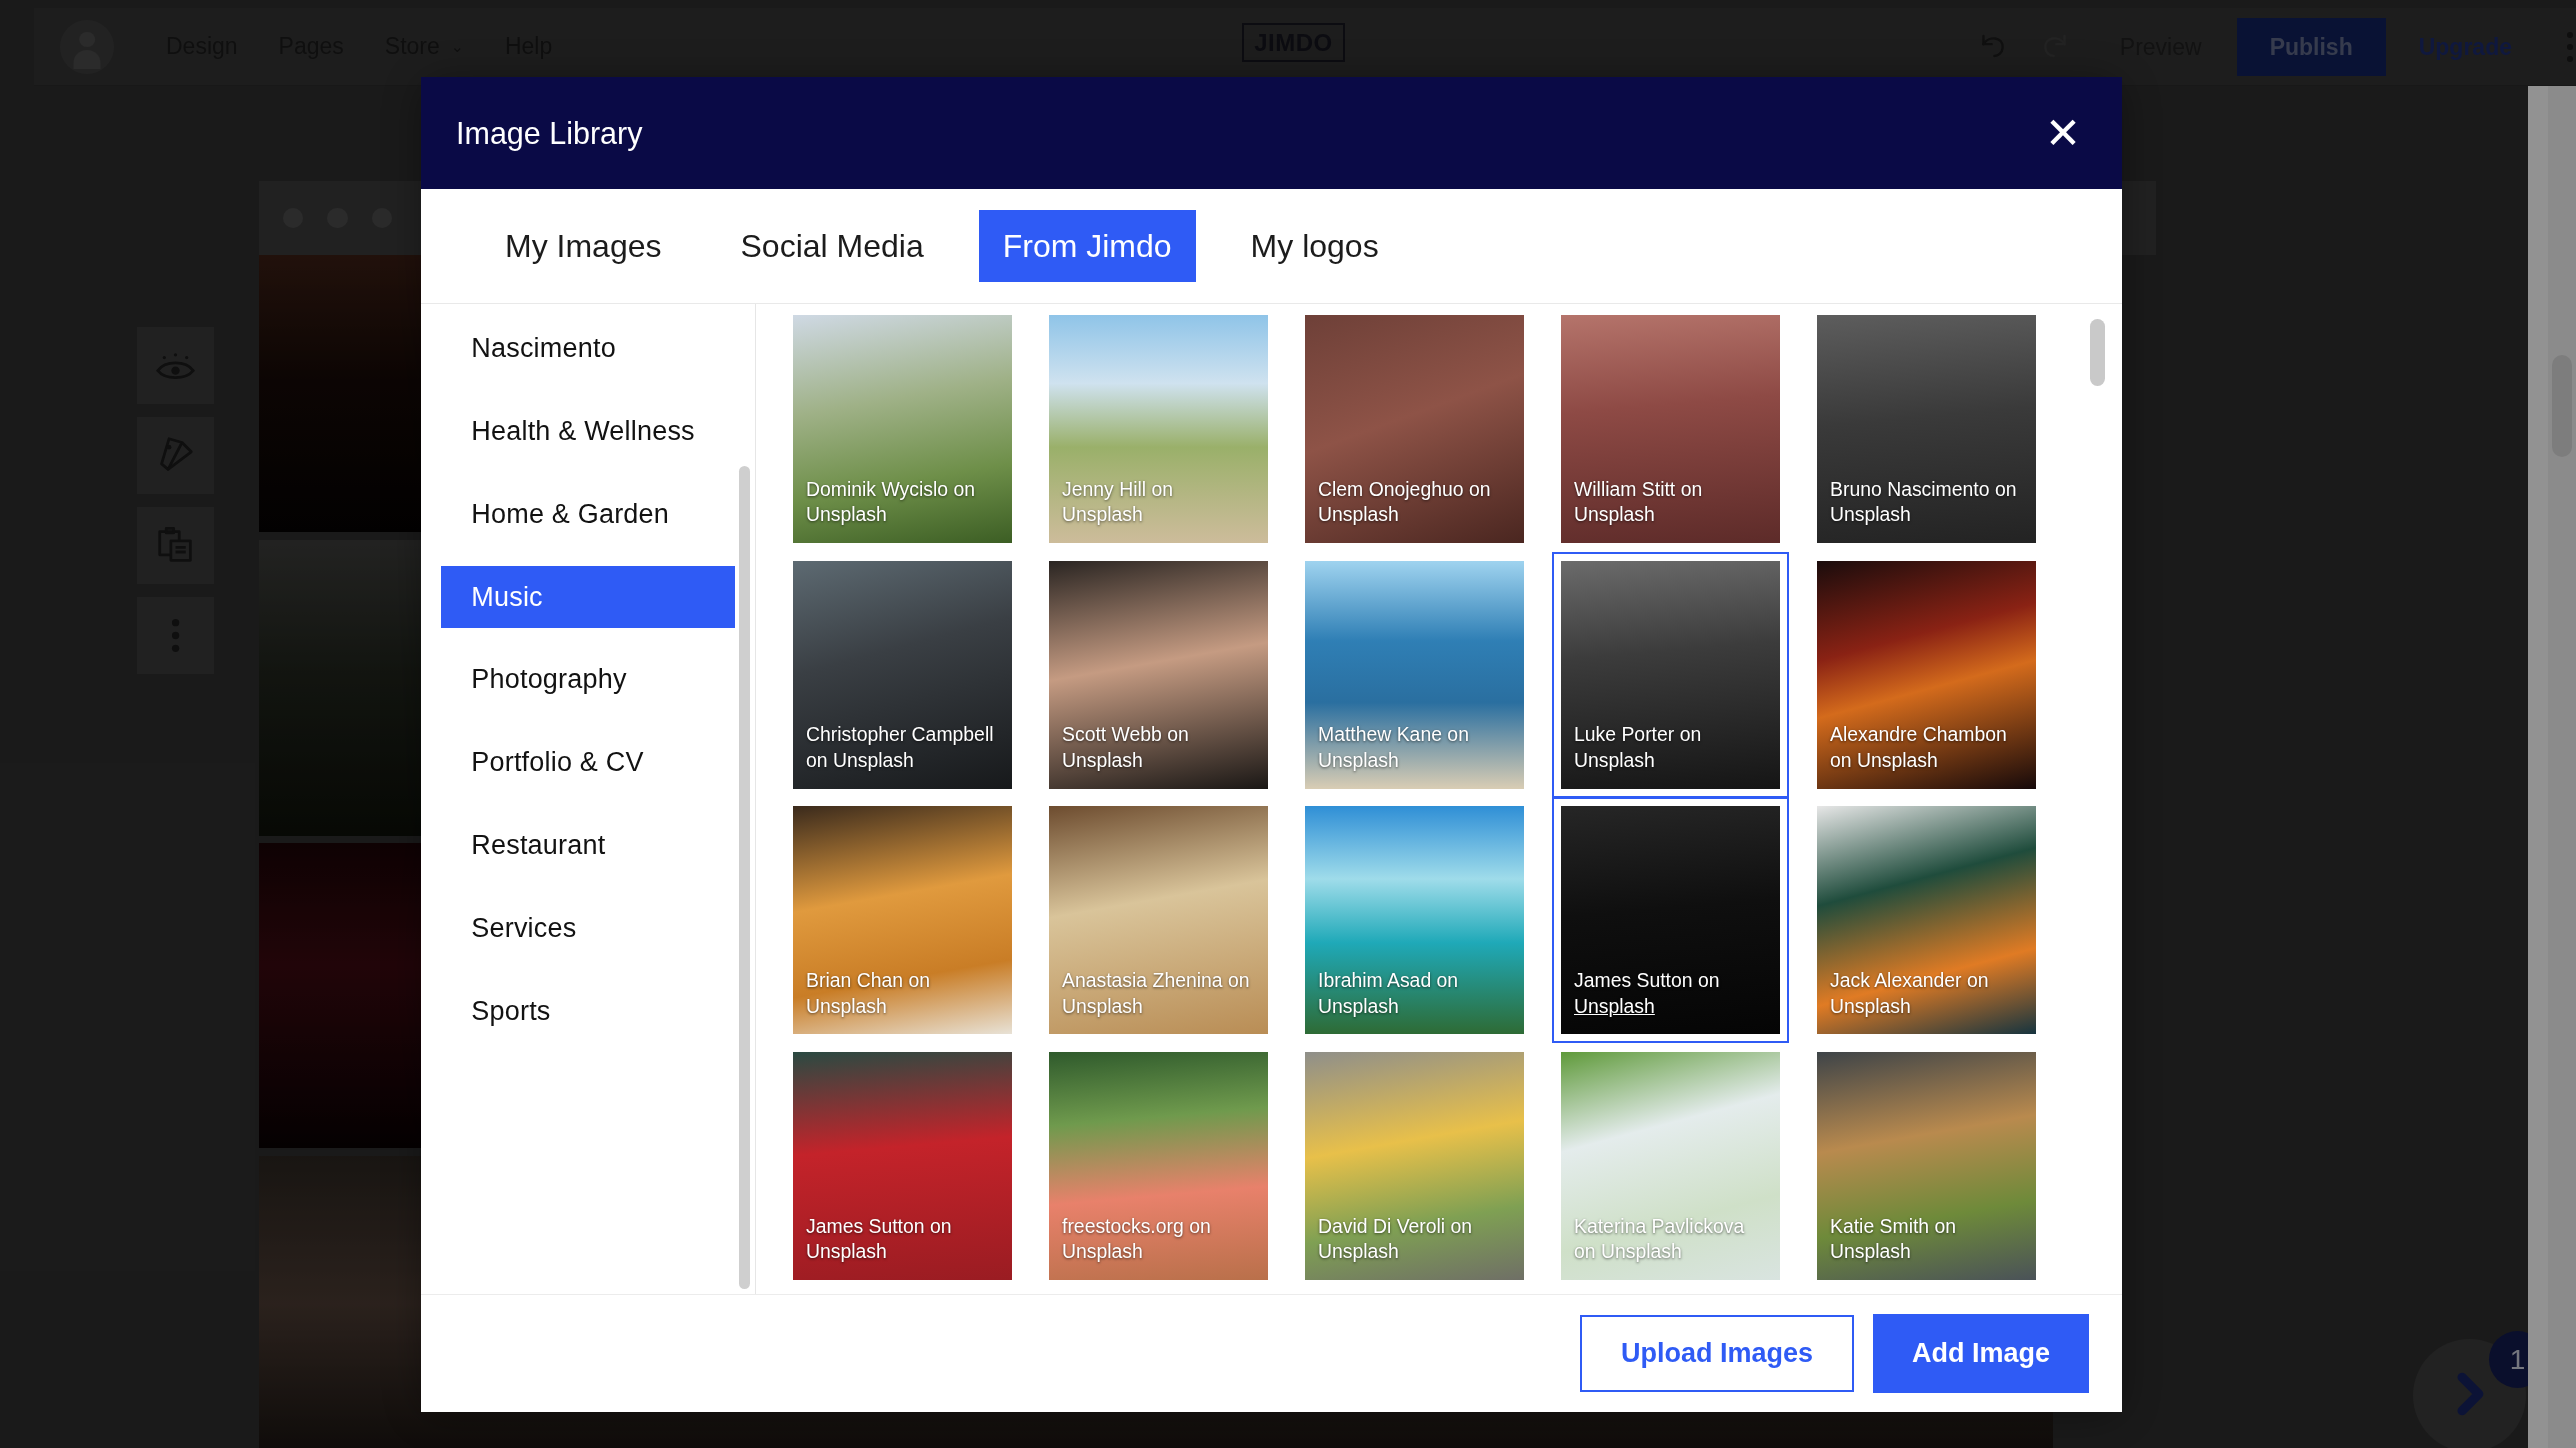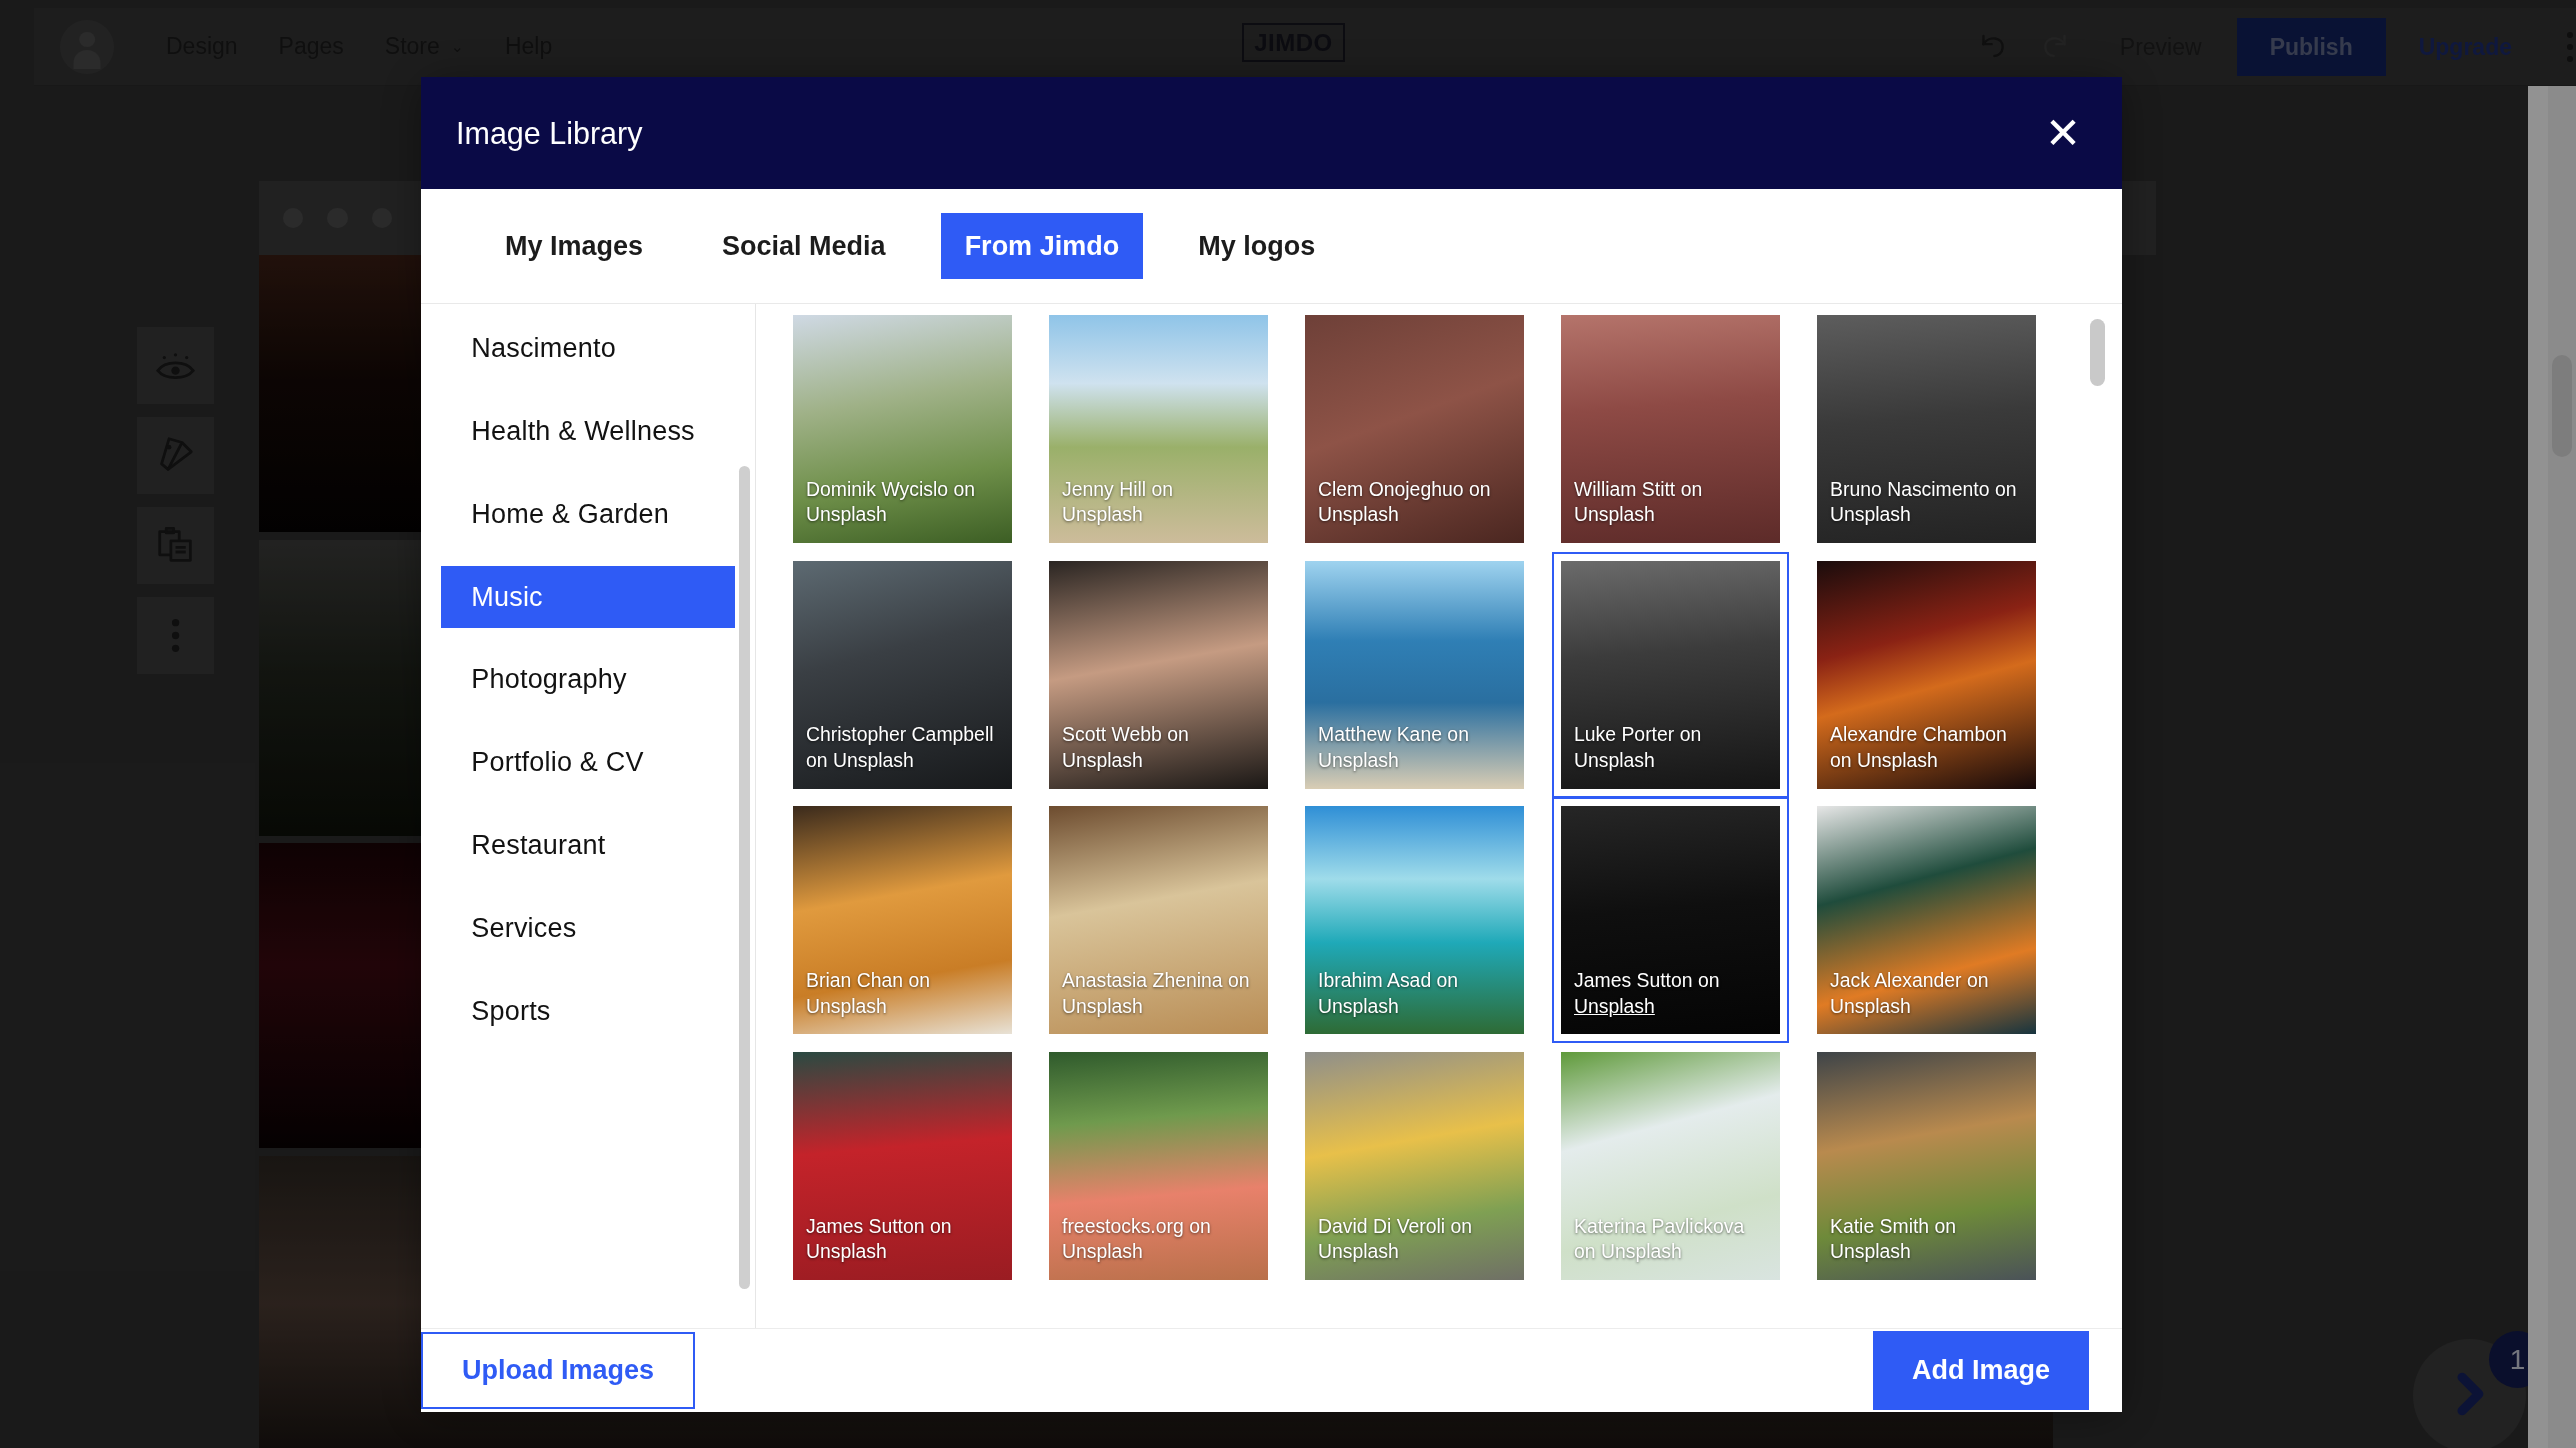--- a/index.html
+++ b/index.html
@@ -137,23 +137,22 @@
   .modal-title { color: #ffffff; font-size: 30.5px; }
   .close-x {
     color: #ffffff; font-size: 43px; line-height: 1; font-weight: 300;
     width: 48px; height: 48px; display: flex; align-items: center; justify-content: center;
   }
   .tabs {
     height: 115px; display: flex; align-items: center; gap: 0; padding-left: 60px;
     flex: none; background: #fff; border-bottom: 0.9px solid #e9e9e9;
   }
   .tab {
-    font-size: 27px; color: #1c1c1c; padding: 17.6px 24px; white-space: nowrap;
+    font-size: 32px; color: #1c1c1c; padding: 17.6px 24px; white-space: nowrap;
     margin-right: 31px;
-    font-weight: bold;
   }
   .tab.active { background: #2f5bf5; color: #ffffff; }
 
   .modal-body { flex: 1; display: flex; min-height: 0; }
 
   .cats {
     width: 335px; flex: none; overflow: hidden; position: relative;
     border-right: 0.9px solid #e6e6e6; padding-top: 13px;
   }
   .cat {
@@ -190,22 +189,22 @@
   }
   .card .cap u { text-decoration: underline; }
 
   .grid-sb { position: absolute; right: 16.6px; top: 5.5px; bottom: 5.5px; width: 15px; }
   .grid-thumb {
     position: absolute; right: 0; top: 9.2px; width: 15px; height: 67px;
     background: #c9c9c9; border-radius: 7.4px;
   }
 
   .modal-footer {
-    height: 84px; flex: none; display: flex; align-items: center; justify-content: space-between;
-    gap: 46px; padding-right: 33px; background: #fff; border-top: 0.9px solid #ececec;
+    height: 118px; flex: none; display: flex; align-items: center; justify-content: flex-end;
+    gap: 19px; padding-right: 33px; background: #fff; border-top: 0.9px solid #ececec;
   }
   .btn-outline {
     border: 2.8px solid #2f5bf5; color: #2f5bf5; background: #fff;
     font-size: 27px; font-weight: bold; padding: 21px 39px; white-space: nowrap;
   }
   .btn-solid {
     border: none; background: #2f5bf5; color: #fff;
     font-size: 27px; font-weight: bold; padding: 24px 39px; white-space: nowrap;
   }
 </style>

